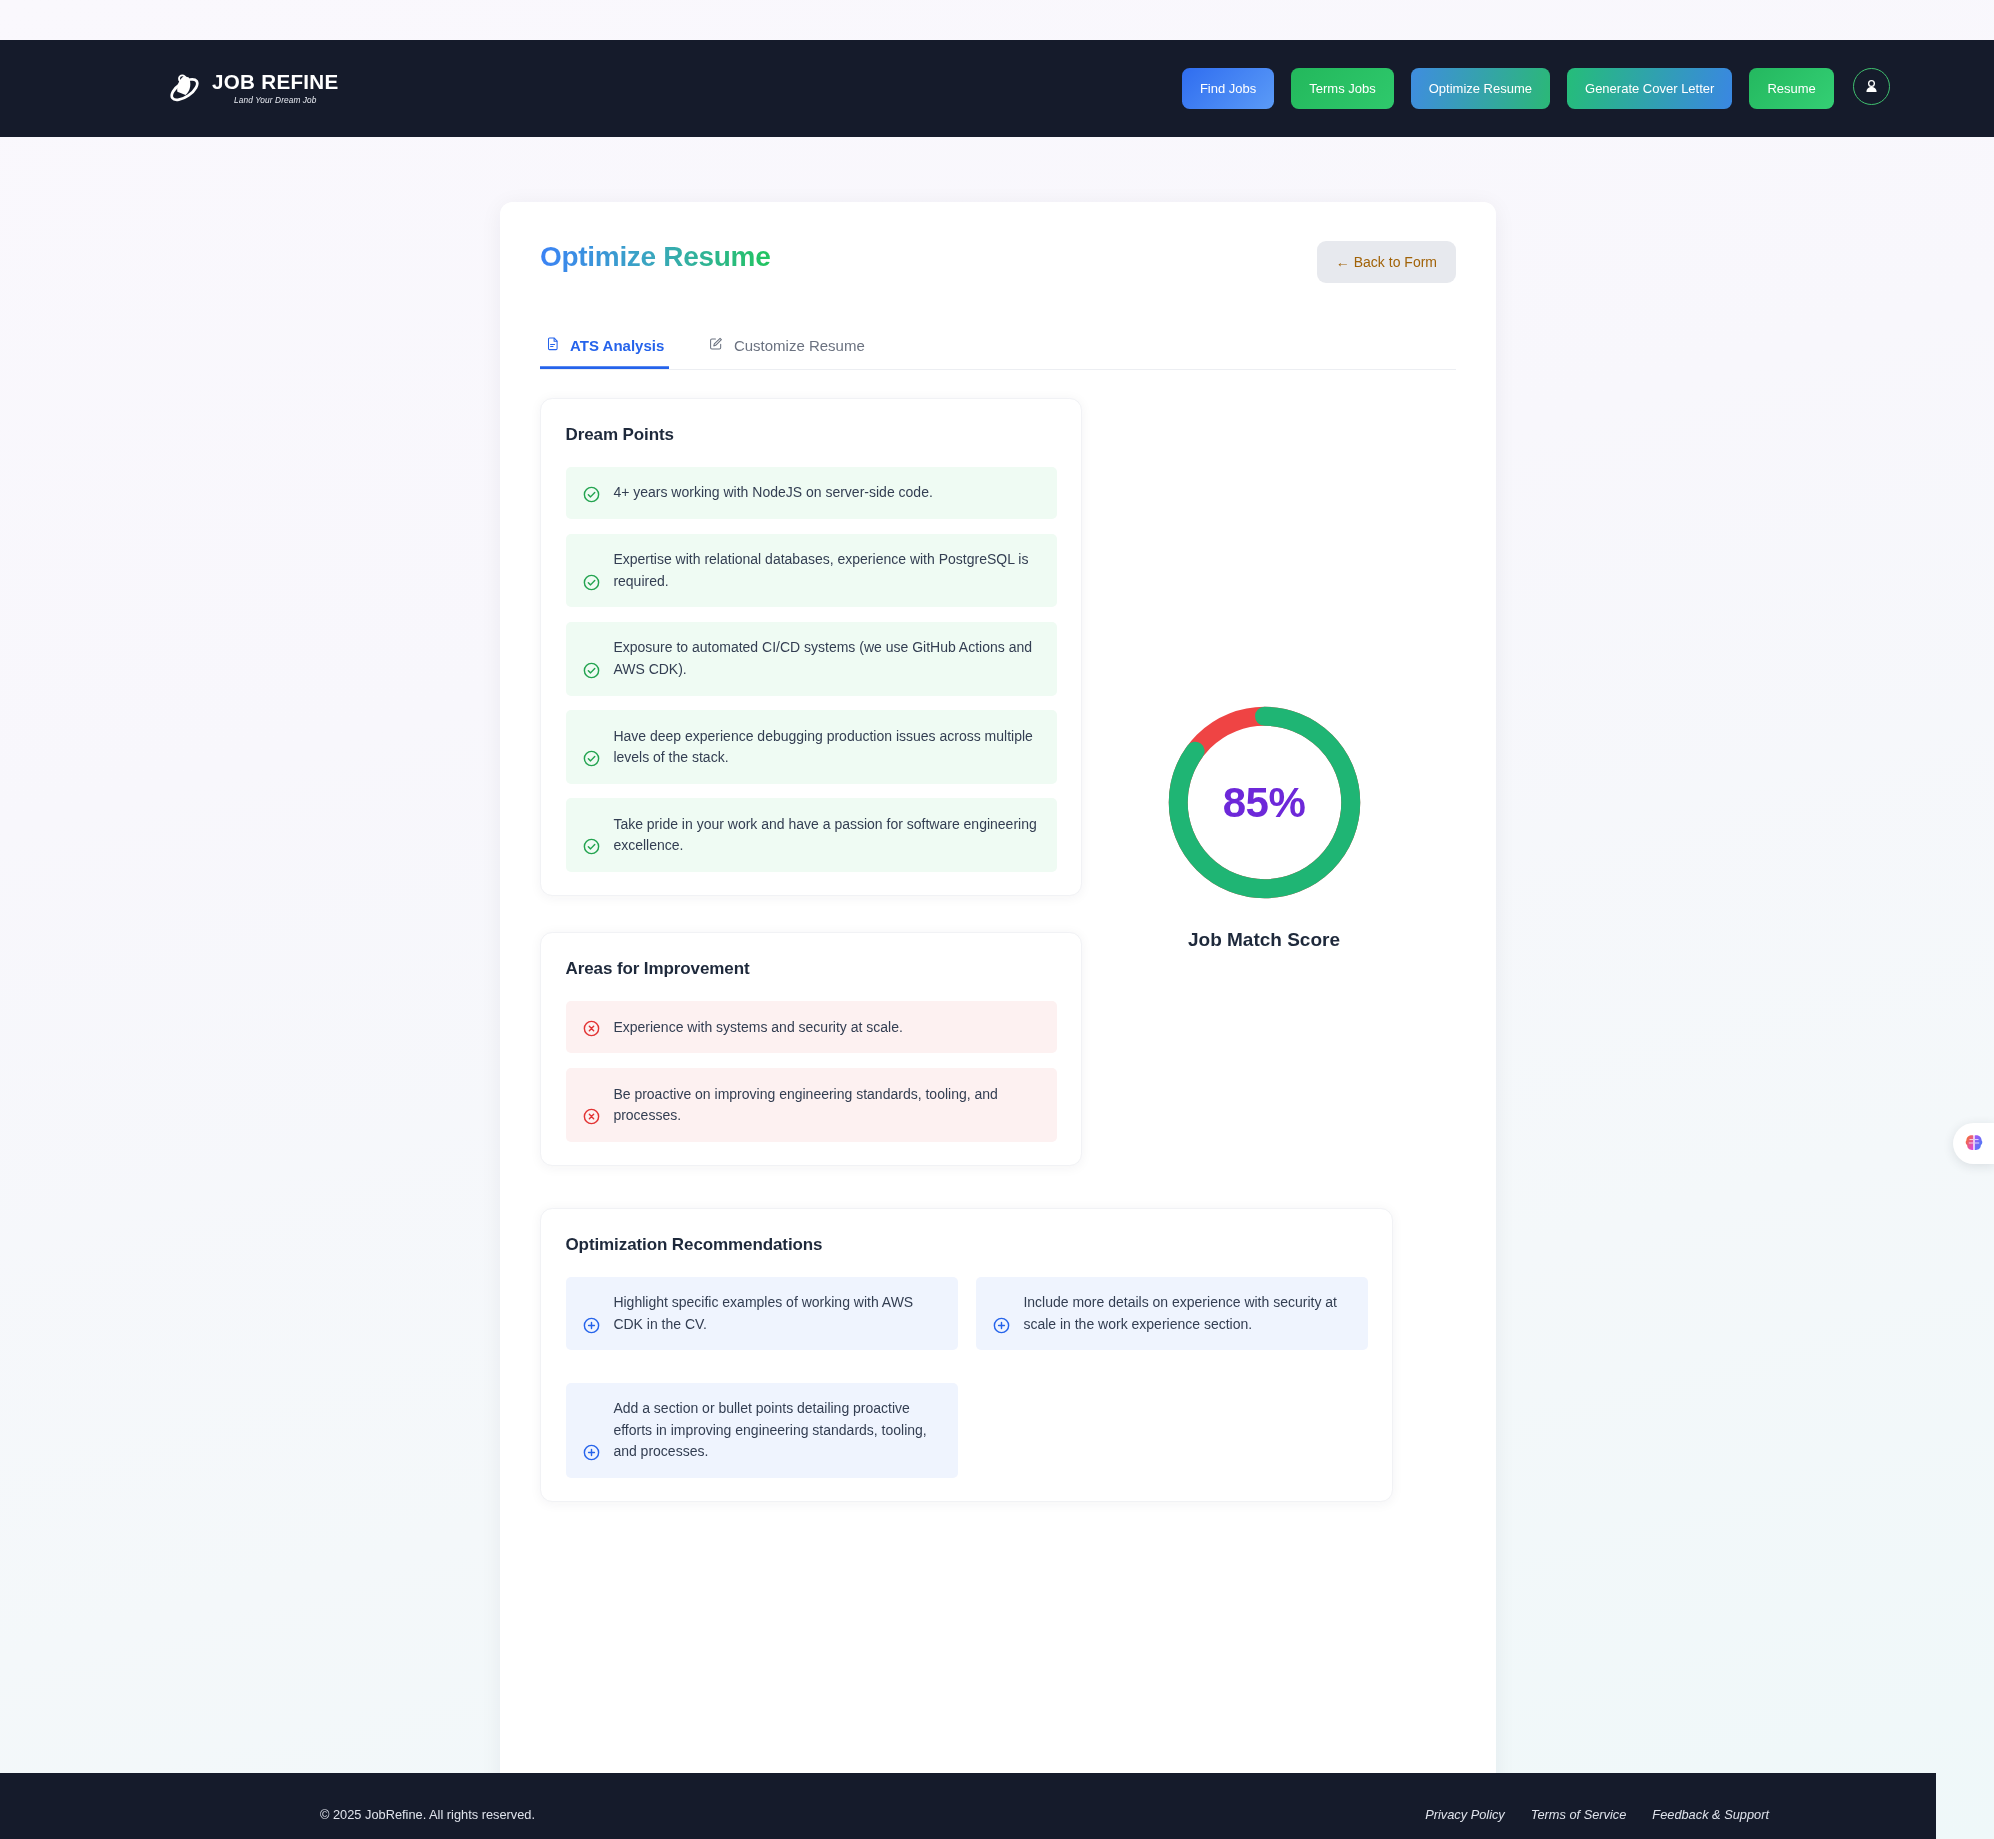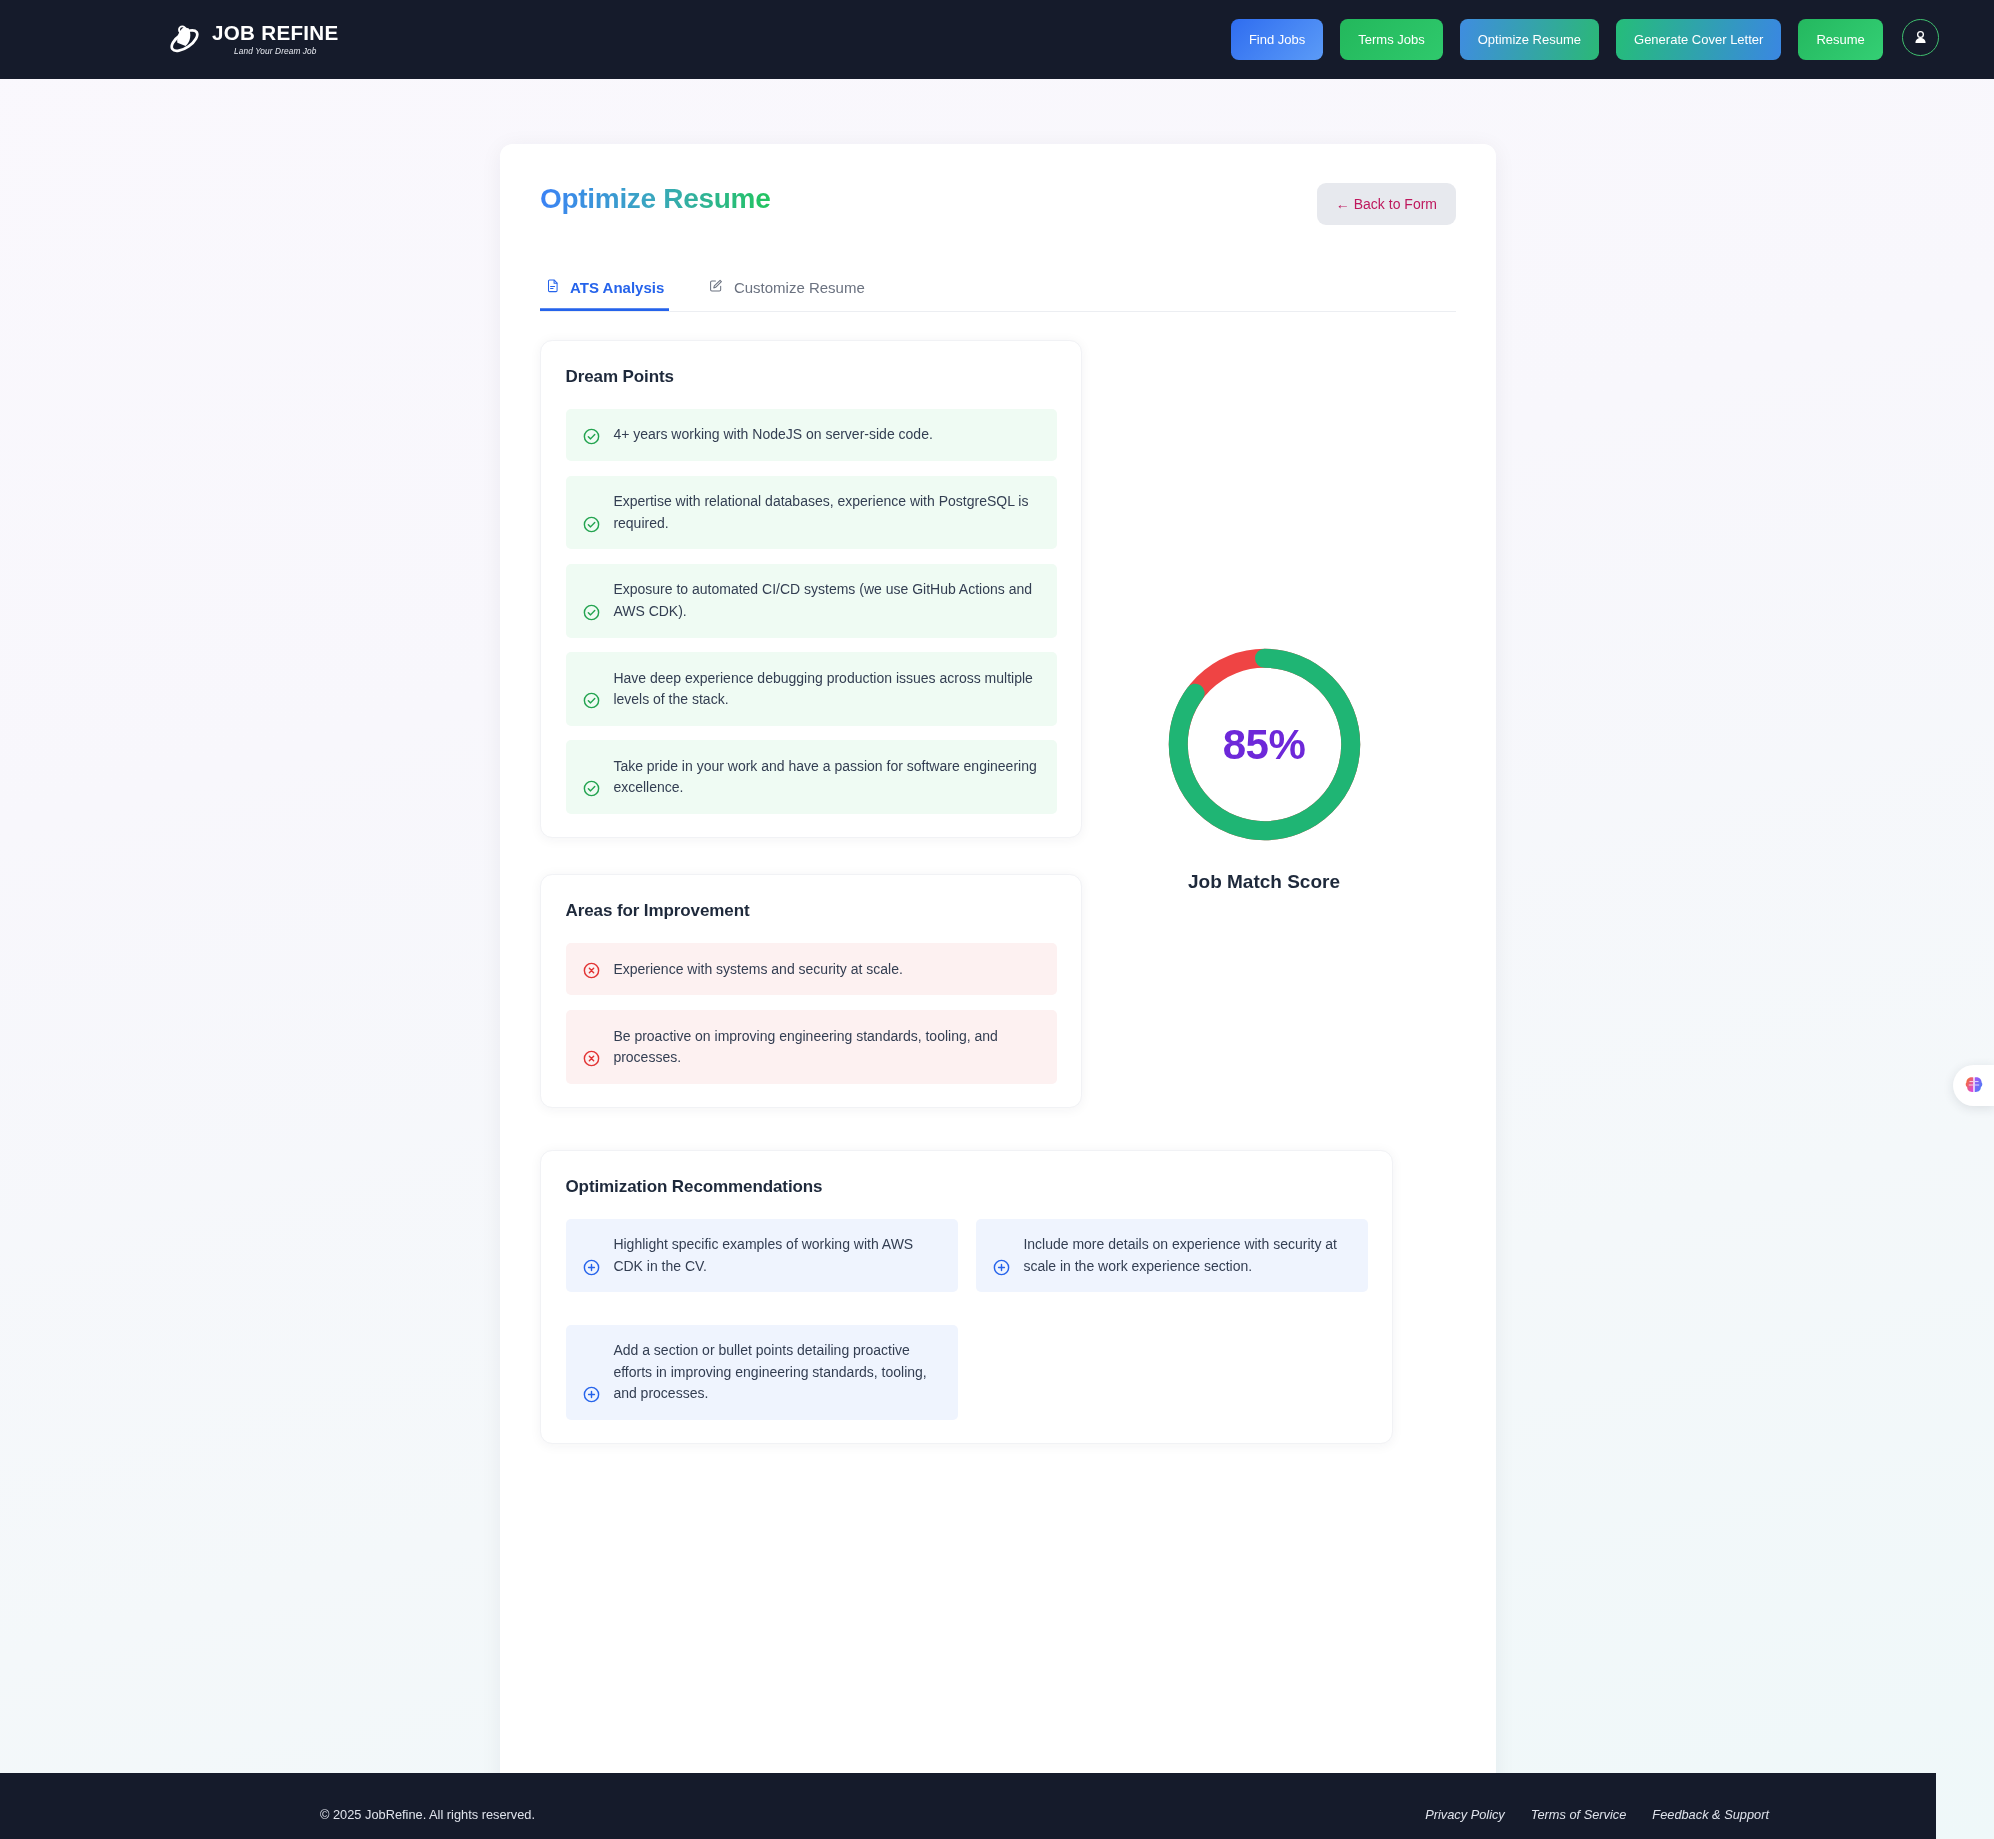--- a/index.html
+++ b/index.html
@@ -6,27 +6,28 @@
   html, body { width: 1995px; height: 1839px; }
   body {
     font-family: "Liberation Sans", sans-serif;
     background: linear-gradient(165deg, #faf8fd 0%, #f8f7fc 35%, #f4f8fa 70%, #eff8f9 100%);
     overflow: hidden;
     position: relative;
   }
 
   
   .header {
-    height: 79px;
+    height: 97px;
     background: #151b2b;
     display: flex;
     align-items: center;
-    padding: 0 56px 0 167px;
+    padding: 0 105px 0 167px;
     position: relative;
     z-index: 10;
+    margin-top: 40px;
   }
   .brand { display: flex; align-items: center; gap: 10px; }
   .brand-mark { width: 35px; height: 35px; flex: 0 0 35px; }
   .brand-text { display: flex; flex-direction: column; line-height: 1; }
   .brand-name {
     color: #ffffff; font-size: 20.6px; font-weight: 800;
     letter-spacing: 0.3px; font-stretch: condensed;
   }
   .brand-tagline {
     color: #e9ecf3; font-size: 8.3px; font-style: italic;
@@ -66,21 +67,21 @@
   }
 
   .card-head { display: flex; align-items: flex-start; justify-content: space-between; }
   .page-title {
     font-size: 28px; font-weight: 800; letter-spacing: -0.3px;
     background: linear-gradient(95deg, #3b82f6 0%, #3aa6c0 48%, #22c55e 100%);
     -webkit-background-clip: text; background-clip: text;
     -webkit-text-fill-color: transparent; color: #3b82f6;
   }
   .back-btn {
-    background: #e7e9ee; color: #be185d; border: none;
+    background: #e7e9ee; color: #a16207; border: none;
     font-size: 14px; border-radius: 9px;
     padding: 0 19px; height: 42px; cursor: pointer;
     display: flex; align-items: center; gap: 6.7px;
     font-family: "Liberation Sans", sans-serif;
   }
 
   
   .tabs {
     margin-top: 53px; display: flex; gap: 35px;
     border-bottom: 1.7px solid #eceef2; position: relative;

